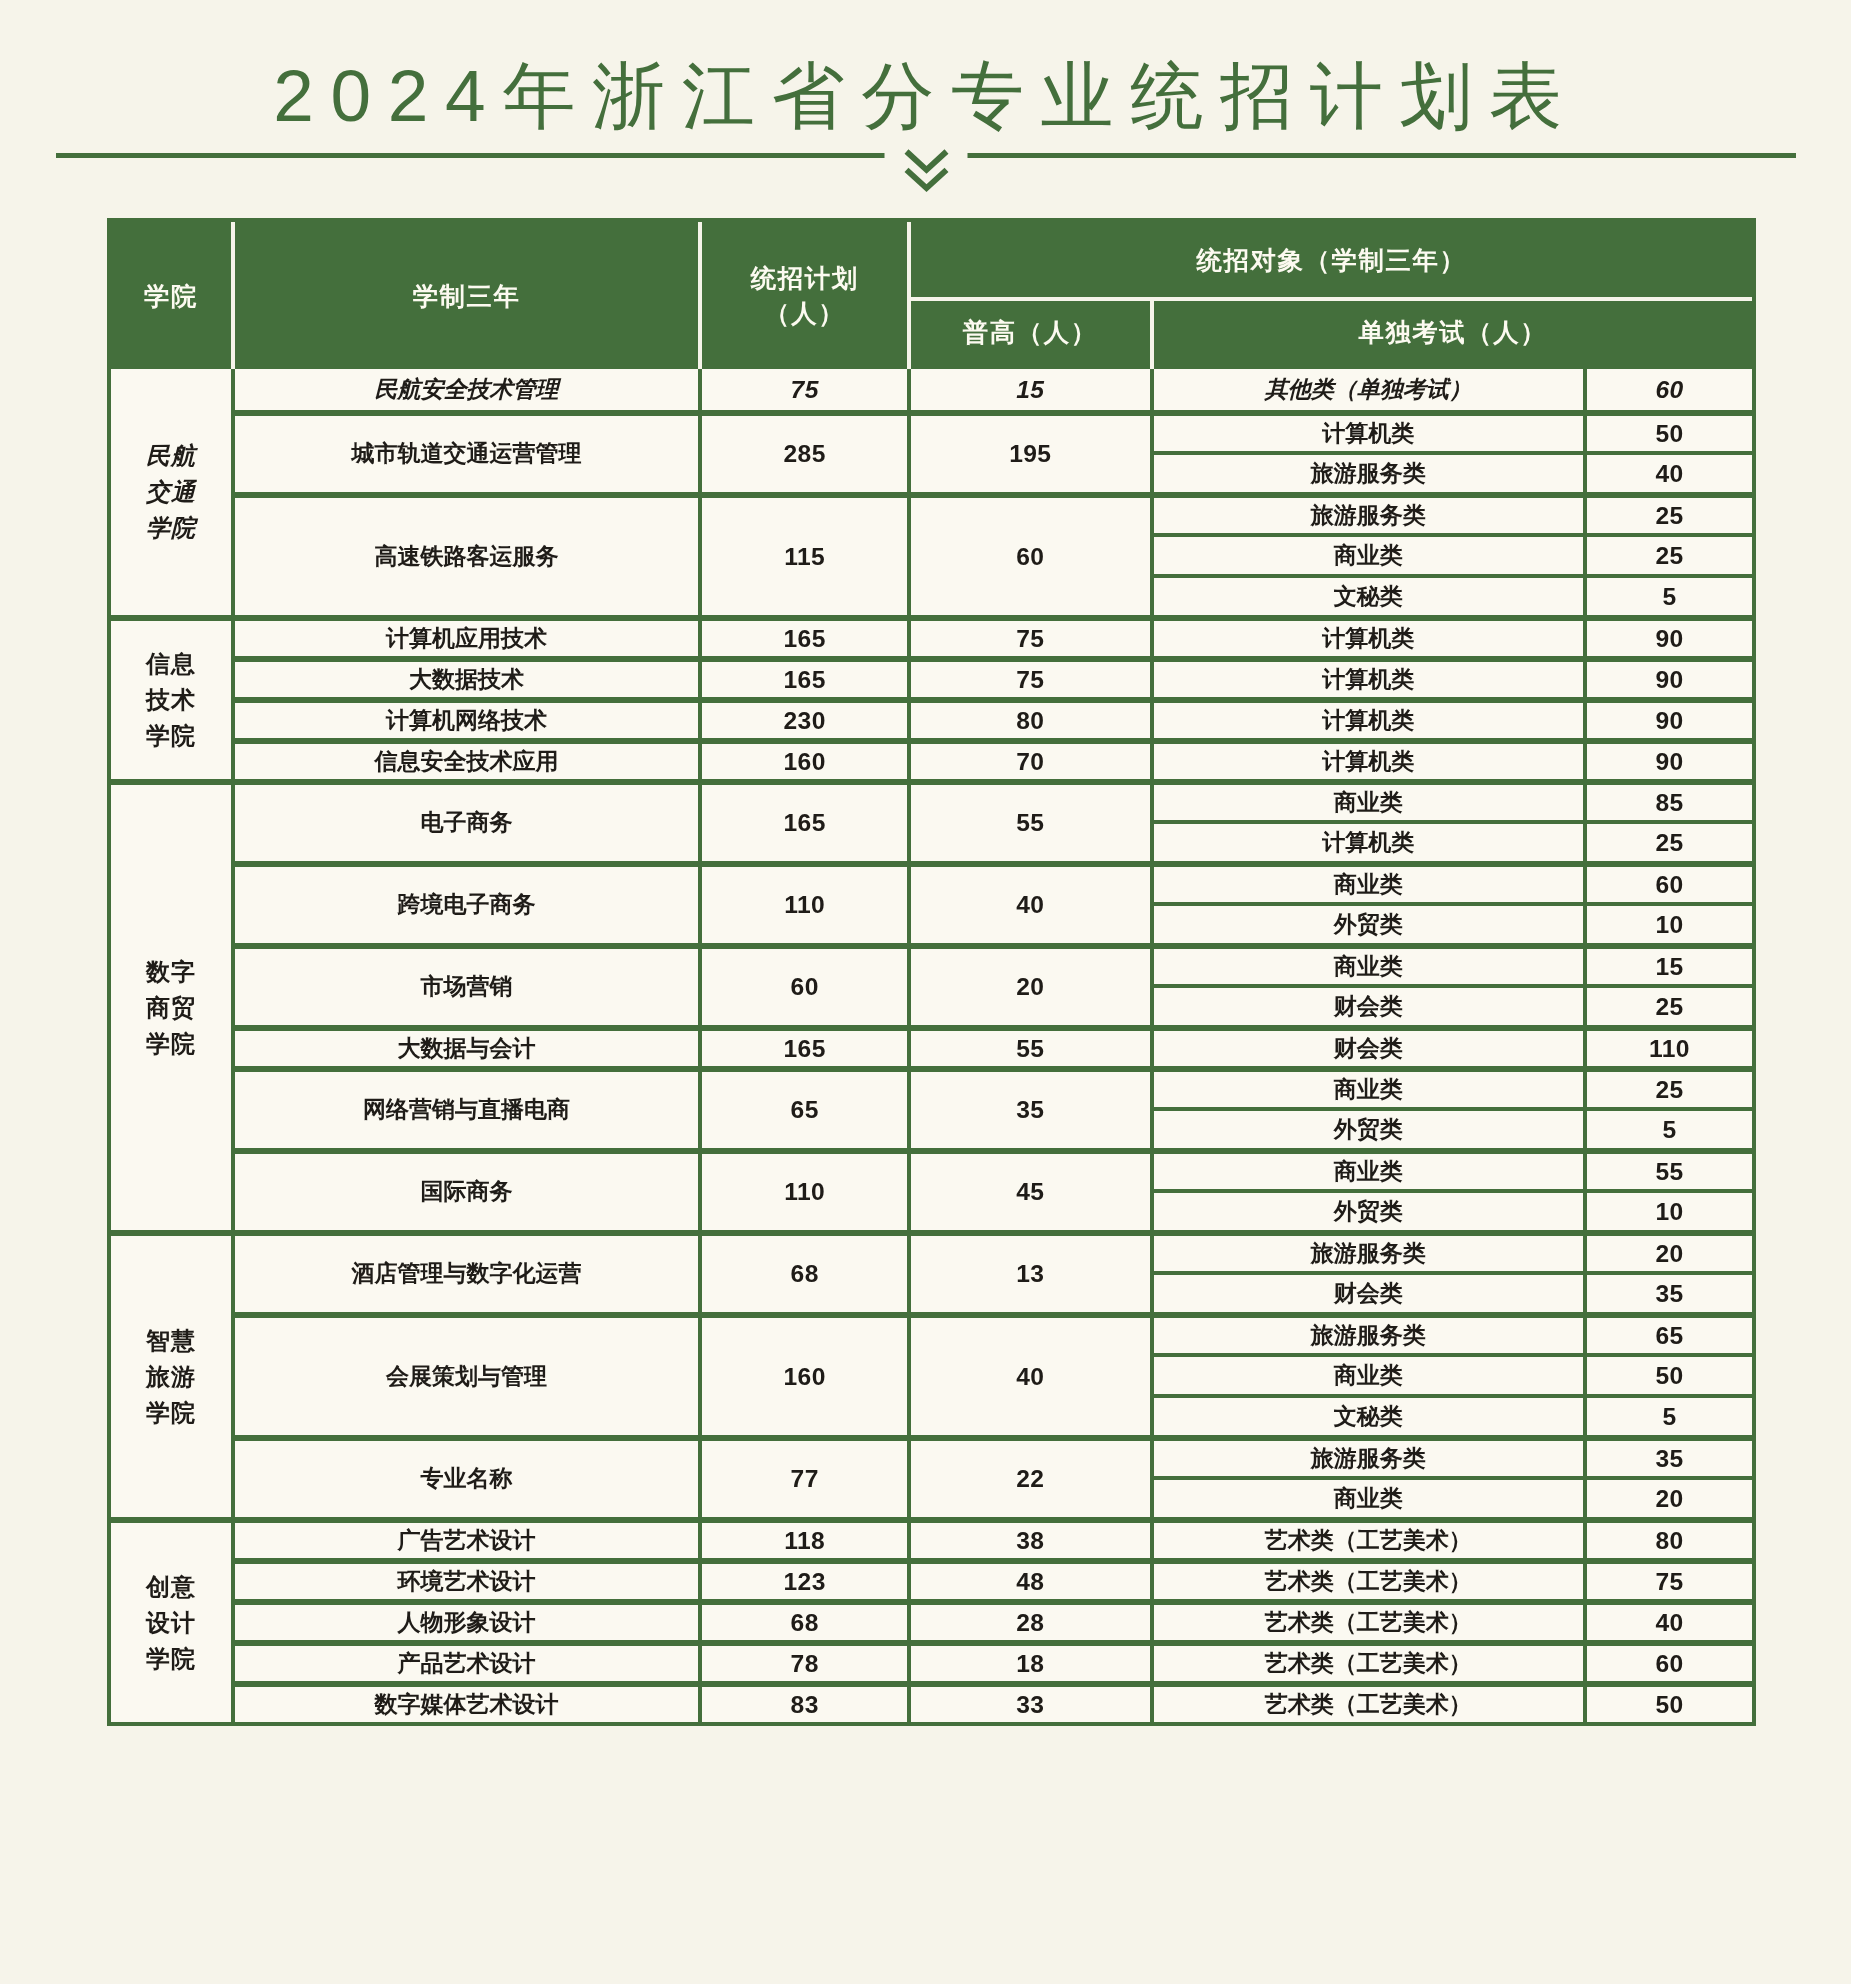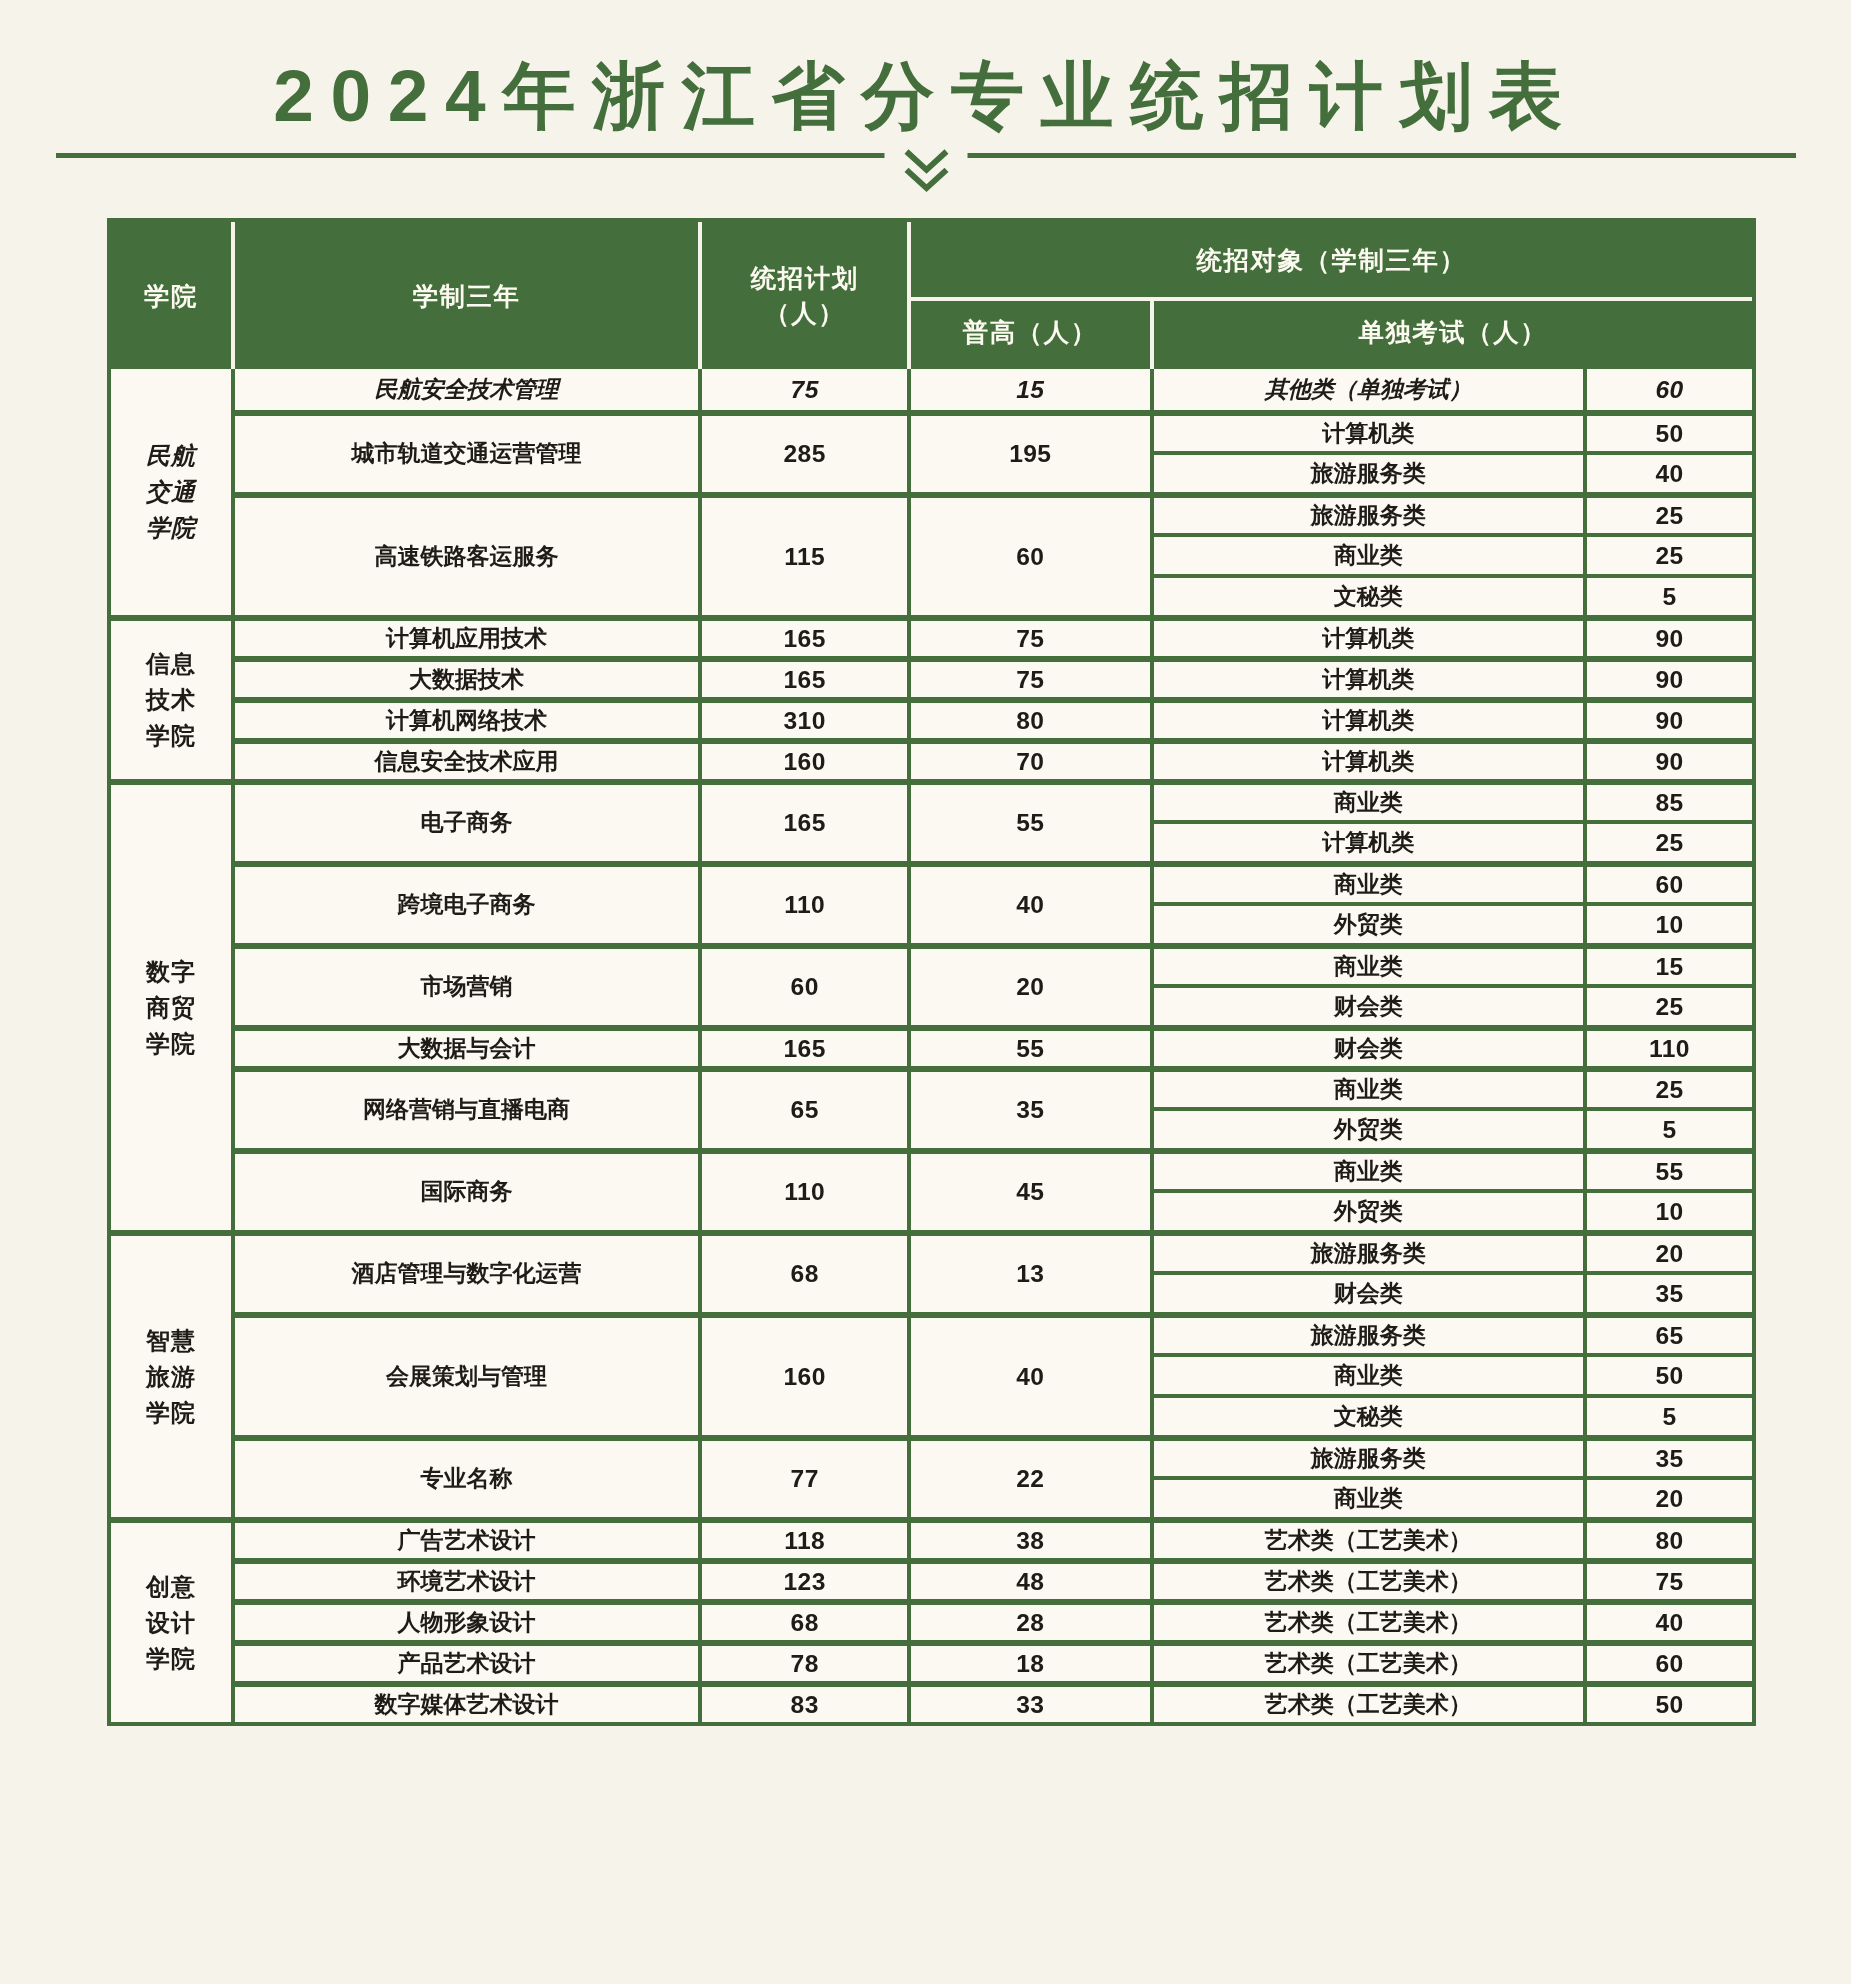--- a/index.html
+++ b/index.html
@@ -18,21 +18,21 @@
     overflow:hidden;
   }
   .page{width:1852px;height:2071px;position:relative;}
 
   
   .title{
     margin:0;padding-top:47px;
     text-align:center;
     color:var(--green);
     font-size:73px;
-    font-weight:700;
+    font-weight:400;
     letter-spacing:16.7px;
     line-height:1.35;
     white-space:nowrap;
   }
   .rule{
     position:relative;
     margin:7.1px 56px 0 56px;
     height:5.6px;
     background:var(--green);
   }
@@ -192,21 +192,21 @@
         </tr>
         <tr class="major-start">
           <td class="col-major">大数据技术</td>
           <td class="col-plan num">165</td>
           <td class="col-regular num">75</td>
           <td class="col-category">计算机类</td>
           <td class="col-count num">90</td>
         </tr>
         <tr class="major-start">
           <td class="col-major">计算机网络技术</td>
-          <td class="col-plan num">310</td>
+          <td class="col-plan num">230</td>
           <td class="col-regular num">80</td>
           <td class="col-category">计算机类</td>
           <td class="col-count num">90</td>
         </tr>
         <tr class="major-start">
           <td class="col-major">信息安全技术应用</td>
           <td class="col-plan num">160</td>
           <td class="col-regular num">70</td>
           <td class="col-category">计算机类</td>
           <td class="col-count num">90</td>

